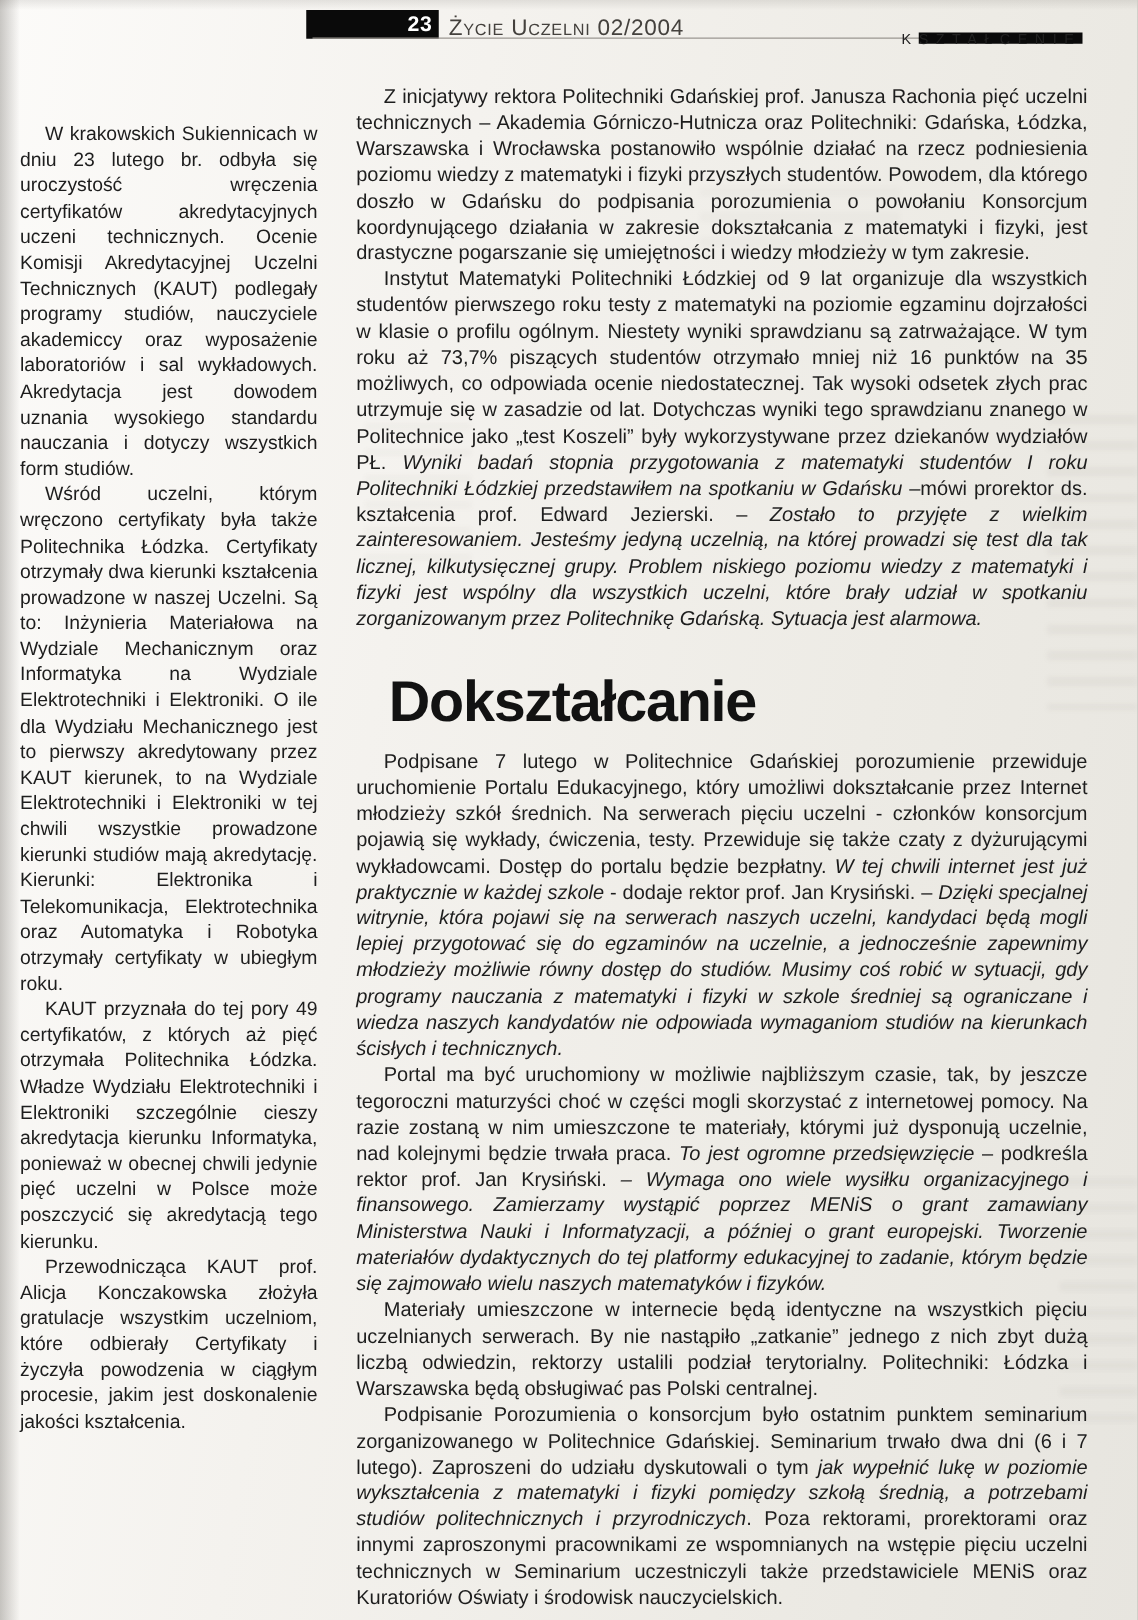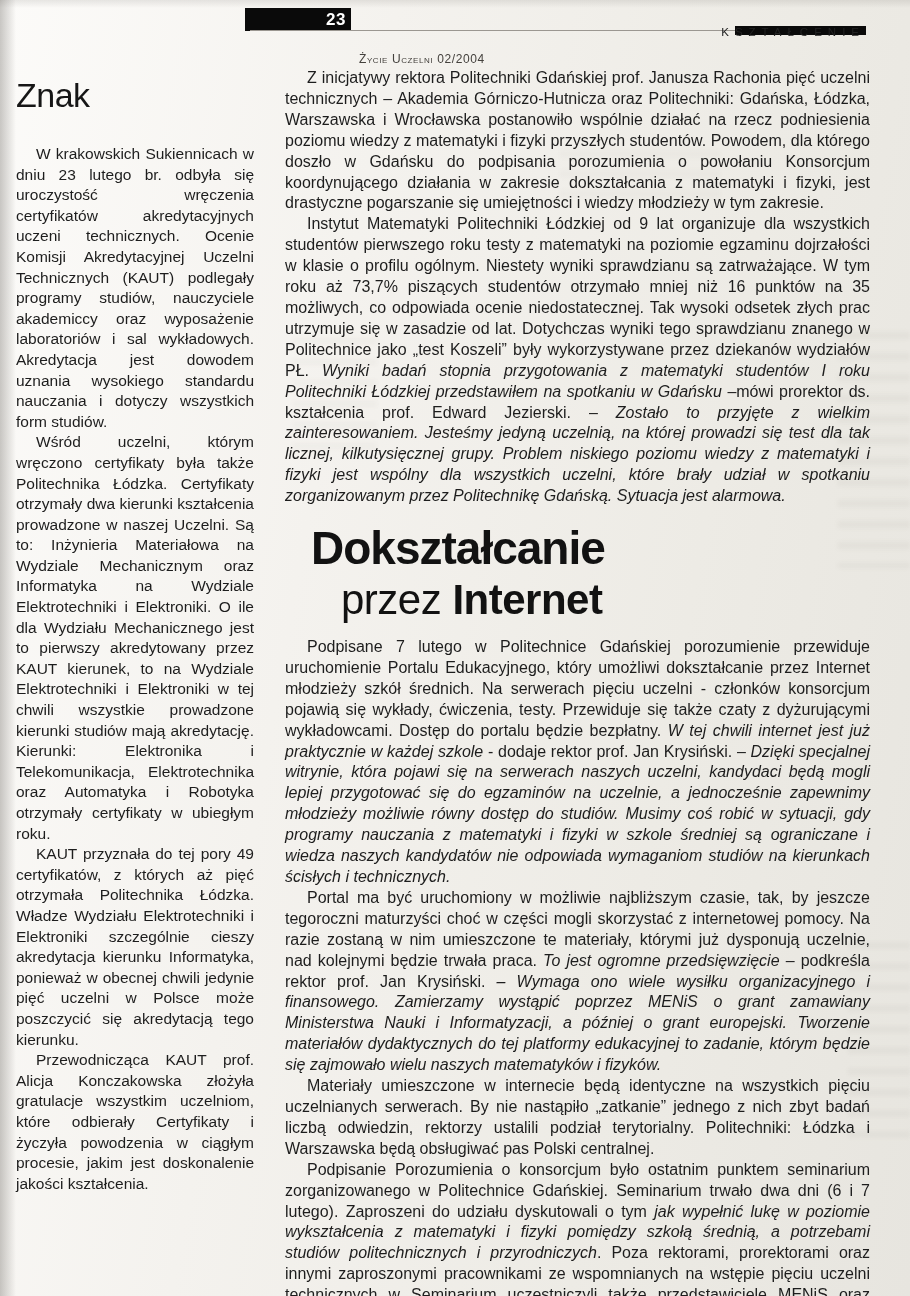--- a/index.html
+++ b/index.html
@@ -11,42 +11,42 @@
   }
   .edge-shadow{position:absolute;left:0;top:0;bottom:0;width:16px;
     background:linear-gradient(90deg,rgba(80,76,70,.30),rgba(80,76,70,0));}
   .top-shadow{position:absolute;left:0;top:0;right:0;height:8px;
     background:linear-gradient(180deg,rgba(80,76,70,.12),rgba(80,76,70,0));}
 
   
   .pageno-bar{position:absolute;left:245px;top:8px;width:106px;height:23px;background:#0a0a0a;
     display:flex;align-items:center;justify-content:flex-end;padding-right:5px;box-sizing:border-box;}
   .pageno{color:#fff;font-weight:bold;font-size:17px;letter-spacing:.5px;}
-  .masthead{position:absolute;left:359px;top:12px;font-variant:small-caps;font-size:12px;
-    color:#44413d;letter-spacing:.6px;margin-top:40px;}
+  .masthead{position:absolute;left:359px;top:12px;font-variant:small-caps;font-size:18px;
+    color:#44413d;letter-spacing:.6px;}
   .header-rule{position:absolute;left:250px;top:30px;width:488px;height:1px;background:#9b9791;}
   .section-bar{position:absolute;left:735px;top:26px;width:131px;height:9px;background:#0a0a0a;}
   .section-label{position:absolute;right:45px;top:26px;font-size:11.5px;letter-spacing:6px;
     color:#222;white-space:nowrap;}
 
   
   .left-col{position:absolute;left:16px;top:72px;width:238px;}
   .left-title{margin:0 0 26px 0;font-size:34px;line-height:46px;letter-spacing:-.5px;color:#161616;}
   .tl{white-space:nowrap;}
   .tl.tn{font-weight:normal;}
   .tl.tb{font-weight:bold;}
   .body-text{font-size:15.5px;line-height:20.6px;text-align:justify;color:#1d1d1d;}
   .body-text p{margin:0;text-indent:20px;}
   .it{font-style:italic;}
 
   
   .right-col{position:absolute;left:285px;top:68px;width:585px;}
   .right-col .body-text{font-size:16px;line-height:20.9px;}
   .right-col .body-text p{text-indent:22px;}
-  .internet-title{margin:14px 0 12px 0;color:#121212;}
+  .internet-title{margin:27px 0 12px 0;color:#121212;}
   .it-l1{display:block;font-size:46px;line-height:54px;margin-left:26px;letter-spacing:-1px;}
   .it-l2{display:block;font-size:42px;line-height:50px;margin-left:56px;letter-spacing:-.5px;}
   .internet-title .tb{font-weight:bold;}
   .internet-title .tn{font-weight:normal;}
 
   
   .artifact{position:absolute;pointer-events:none;filter:blur(2px);}
   .art-1{right:0;top:332px;width:72px;height:236px;opacity:.5;
     background:repeating-linear-gradient(180deg,rgba(112,106,98,.12) 0 7px,rgba(112,106,98,0) 7px 21px);}
   .art-2{left:292px;top:338px;width:85px;height:120px;opacity:.4;
@@ -73,45 +73,43 @@
       <span class="pageno">23</span>
     </div>
     <div class="masthead">Życie Uczelni 02/2004</div>
     <div class="header-rule"></div>
     <div class="section-bar"></div>
     <div class="section-label">KSZTAŁCENIE</div>
   </header>
 
   <aside class="left-col">
     <h1 class="left-title">
-        <div class="tl tn">Znak</div>
       </h1>
     <div class="body-text">
         <p><span>W krakowskich Sukiennicach w dniu 23 lutego br. odbyła się uroczystość wręczenia certyfikatów akredytacyjnych uczeni technicznych. Ocenie Komisji Akredytacyjnej Uczelni Technicznych (KAUT) podlegały programy studiów, nauczyciele akademiccy oraz wyposażenie laboratoriów i sal wykładowych. Akredytacja jest dowodem uznania wysokiego standardu nauczania i dotyczy wszystkich form studiów.</span></p>
         <p><span>Wśród uczelni, którym wręczono certyfikaty była także Politechnika Łódzka. Certyfikaty otrzymały dwa kierunki kształcenia prowadzone w naszej Uczelni. Są to: Inżynieria Materiałowa na Wydziale Mechanicznym oraz Informatyka na Wydziale Elektrotechniki i Elektroniki. O ile dla Wydziału Mechanicznego jest to pierwszy akredytowany przez KAUT kierunek, to na Wydziale Elektrotechniki i Elektroniki w tej chwili wszystkie prowadzone kierunki studiów mają akredytację. Kierunki: Elektronika i Telekomunikacja, Elektrotechnika oraz Automatyka i Robotyka otrzymały certyfikaty w ubiegłym roku.</span></p>
         <p><span>KAUT przyznała do tej pory 49 certyfikatów, z których aż pięć otrzymała Politechnika Łódzka. Władze Wydziału Elektrotechniki i Elektroniki szczególnie cieszy akredytacja kierunku Informatyka, ponieważ w obecnej chwili jedynie pięć uczelni w Polsce może poszczycić się akredytacją tego kierunku.</span></p>
         <p><span>Przewodnicząca KAUT prof. Alicja Konczakowska złożyła gratulacje wszystkim uczelniom, które odbierały Certyfikaty i życzyła powodzenia w ciągłym procesie, jakim jest doskonalenie jakości kształcenia.</span></p>
       </div>
   </aside>
 
   <main class="right-col">
     <article>
       <div class="body-text">
           <p><span>Z inicjatywy rektora Politechniki Gdańskiej prof. Janusza Rachonia pięć uczelni technicznych – Akademia Górniczo-Hutnicza oraz Politechniki: Gdańska, Łódzka, Warszawska i Wrocławska postanowiło wspólnie działać na rzecz podniesienia poziomu wiedzy z matematyki i fizyki przyszłych studentów. Powodem, dla którego doszło w Gdańsku do podpisania porozumienia o powołaniu Konsorcjum koordynującego działania w zakresie dokształcania z matematyki i fizyki, jest drastyczne pogarszanie się umiejętności i wiedzy młodzieży w tym zakresie.</span></p>
           <p><span>Instytut Matematyki Politechniki Łódzkiej od 9 lat organizuje dla wszystkich studentów pierwszego roku testy z matematyki na poziomie egzaminu dojrzałości w klasie o profilu ogólnym. Niestety wyniki sprawdzianu są zatrważające. W tym roku aż 73,7% piszących studentów otrzymało mniej niż 16 punktów na 35 możliwych, co odpowiada ocenie niedostatecznej. Tak wysoki odsetek złych prac utrzymuje się w zasadzie od lat. Dotychczas wyniki tego sprawdzianu znanego w Politechnice jako „test Koszeli” były wykorzystywane przez dziekanów wydziałów PŁ. </span><span class="it">Wyniki badań stopnia przygotowania z matematyki studentów I roku Politechniki Łódzkiej przedstawiłem na spotkaniu w Gdańsku </span><span>–mówi prorektor ds. kształcenia prof. Edward Jezierski. – </span><span class="it">Zostało to przyjęte z wielkim zainteresowaniem. Jesteśmy jedyną uczelnią, na której prowadzi się test dla tak licznej, kilkutysięcznej grupy. Problem niskiego poziomu wiedzy z matematyki i fizyki jest wspólny dla wszystkich uczelni, które brały udział w spotkaniu zorganizowanym przez Politechnikę Gdańską. Sytuacja jest alarmowa.</span></p>
         </div>
     </article>
 
     <article>
       <h2 class="internet-title">
         <span class="it-l1"><span class="tb">Dokształcanie</span></span>
-        <span class="it-l2"><span class="tn">przez </span><span class="tb">Internet</span></span>
       </h2>
       <div class="body-text">
           <p><span>Podpisane 7 lutego w Politechnice Gdańskiej porozumienie przewiduje uruchomienie Portalu Edukacyjnego, który umożliwi dokształcanie przez Internet młodzieży szkół średnich. Na serwerach pięciu uczelni - członków konsorcjum pojawią się wykłady, ćwiczenia, testy. Przewiduje się także czaty z dyżurującymi wykładowcami. Dostęp do portalu będzie bezpłatny. </span><span class="it">W tej chwili internet jest już praktycznie w każdej szkole </span><span>- dodaje rektor prof. Jan Krysiński. – </span><span class="it">Dzięki specjalnej witrynie, która pojawi się na serwerach naszych uczelni, kandydaci będą mogli lepiej przygotować się do egzaminów na uczelnie, a jednocześnie zapewnimy młodzieży możliwie równy dostęp do studiów. Musimy coś robić w sytuacji, gdy programy nauczania z matematyki i fizyki w szkole średniej są ograniczane i wiedza naszych kandydatów nie odpowiada wymaganiom studiów na kierunkach ścisłych i technicznych.</span></p>
           <p><span>Portal ma być uruchomiony w możliwie najbliższym czasie, tak, by jeszcze tegoroczni maturzyści choć w części  mogli skorzystać z internetowej pomocy. Na razie zostaną w nim umieszczone te materiały, którymi już dysponują uczelnie, nad kolejnymi będzie trwała praca. </span><span class="it">To jest ogromne przedsięwzięcie </span><span>– podkreśla rektor prof. Jan Krysiński. </span><span class="it">– Wymaga ono wiele wysiłku organizacyjnego i finansowego. Zamierzamy wystąpić poprzez MENiS o grant zamawiany Ministerstwa Nauki i Informatyzacji, a później o grant europejski. Tworzenie materiałów dydaktycznych do tej platformy edukacyjnej to zadanie, którym będzie się zajmowało wielu naszych matematyków i fizyków.</span></p>
-          <p><span>Materiały umieszczone w internecie będą identyczne na wszystkich pięciu uczelnianych serwerach. By nie nastąpiło „zatkanie” jednego z nich zbyt badań liczbą odwiedzin, rektorzy ustalili podział terytorialny. Politechniki: Łódzka i Warszawska będą obsługiwać pas Polski centralnej.</span></p>
+          <p><span>Materiały umieszczone w internecie będą identyczne na wszystkich pięciu uczelnianych serwerach. By nie nastąpiło „zatkanie” jednego z nich zbyt dużą liczbą odwiedzin, rektorzy ustalili podział terytorialny. Politechniki: Łódzka i Warszawska będą obsługiwać pas Polski centralnej.</span></p>
           <p><span>Podpisanie Porozumienia o konsorcjum było ostatnim punktem seminarium zorganizowanego w Politechnice Gdańskiej. Seminarium trwało dwa dni (6 i 7 lutego). Zaproszeni do udziału dyskutowali o tym </span><span class="it">jak wypełnić lukę w poziomie wykształcenia z matematyki i fizyki pomiędzy szkołą średnią, a potrzebami studiów politechnicznych i przyrodniczych</span><span>. Poza rektorami, prorektorami oraz innymi zaproszonymi pracownikami ze wspomnianych na wstępie pięciu uczelni technicznych w Seminarium uczestniczyli także przedstawiciele MENiS oraz Kuratoriów Oświaty i środowisk nauczycielskich.</span></p>
         </div>
 
     </article>
   </main>
 </div>
 
 </body></html>

